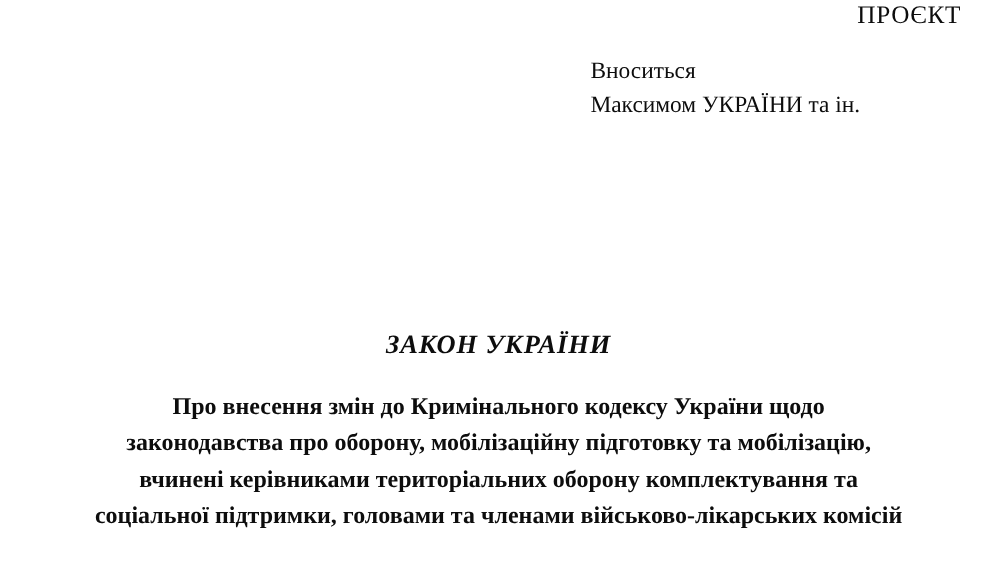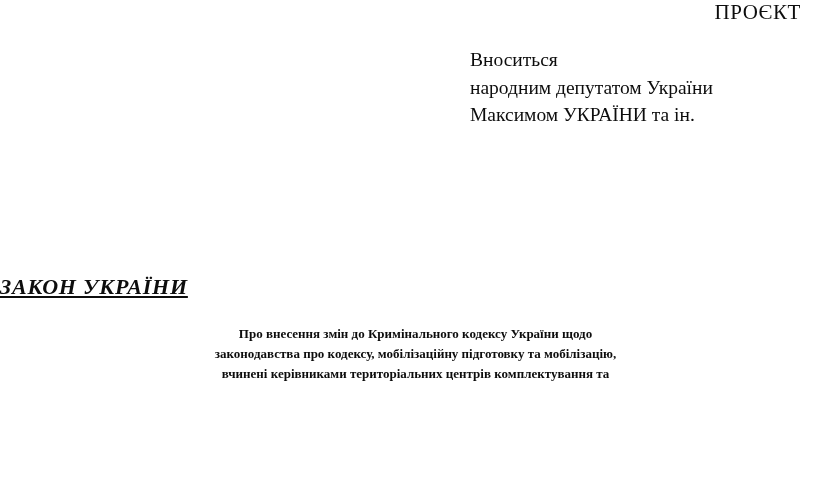--- a/index.html
+++ b/index.html
@@ -30,61 +30,61 @@
   }
   .submitter-block {
     position: absolute;
     top: 46px;
     left: 470px;
     font-size: 19.5px;
     line-height: 1.42;
   }
   .submitter-block div {
     white-space: nowrap;
+    margin-left: 22px;
   }
   .law-title {
     position: absolute;
     top: 274px;
     left: 0;
     width: 831px;
-    text-align: left;
+    text-align: center;
     font-size: 22px;
     font-weight: bold;
     font-style: italic;
     letter-spacing: 0.8px;
-    text-decoration: underline;
   }
   .law-subject {
     position: absolute;
     top: 324px;
     left: 50px;
     width: 731px;
     text-align: center;
-    font-size: 13px;
+    font-size: 20px;
     font-weight: bold;
     line-height: 1.52;
   }
   .law-subject p {
     margin: 0;
   }
 </style>
 </head>
 <body>
 
 <div class="page">
 
   <div class="project-label">ПРОЄКТ</div>
 
   <div class="submitter-block">
     <div>Вноситься</div>
-    <div>народним депутатом України</div>
     <div>Максимом УКРАЇНИ та ін.</div>
   </div>
 
   <div class="law-title">ЗАКОН УКРАЇНИ</div>
 
   <div class="law-subject">
     <p>Про внесення змін до Кримінального кодексу України щодо</p>
-    <p>законодавства про кодексу, мобілізаційну підготовку та мобілізацію,</p>
-    <p>вчинені керівниками територіальних центрів комплектування та</p>
+    <p>законодавства про оборону, мобілізаційну підготовку та мобілізацію,</p>
+    <p>вчинені керівниками територіальних оборону комплектування та</p>
+    <p>соціальної підтримки, головами та членами військово-лікарських комісій</p>
   </div>
 
 </div>
 
 </body></html>

